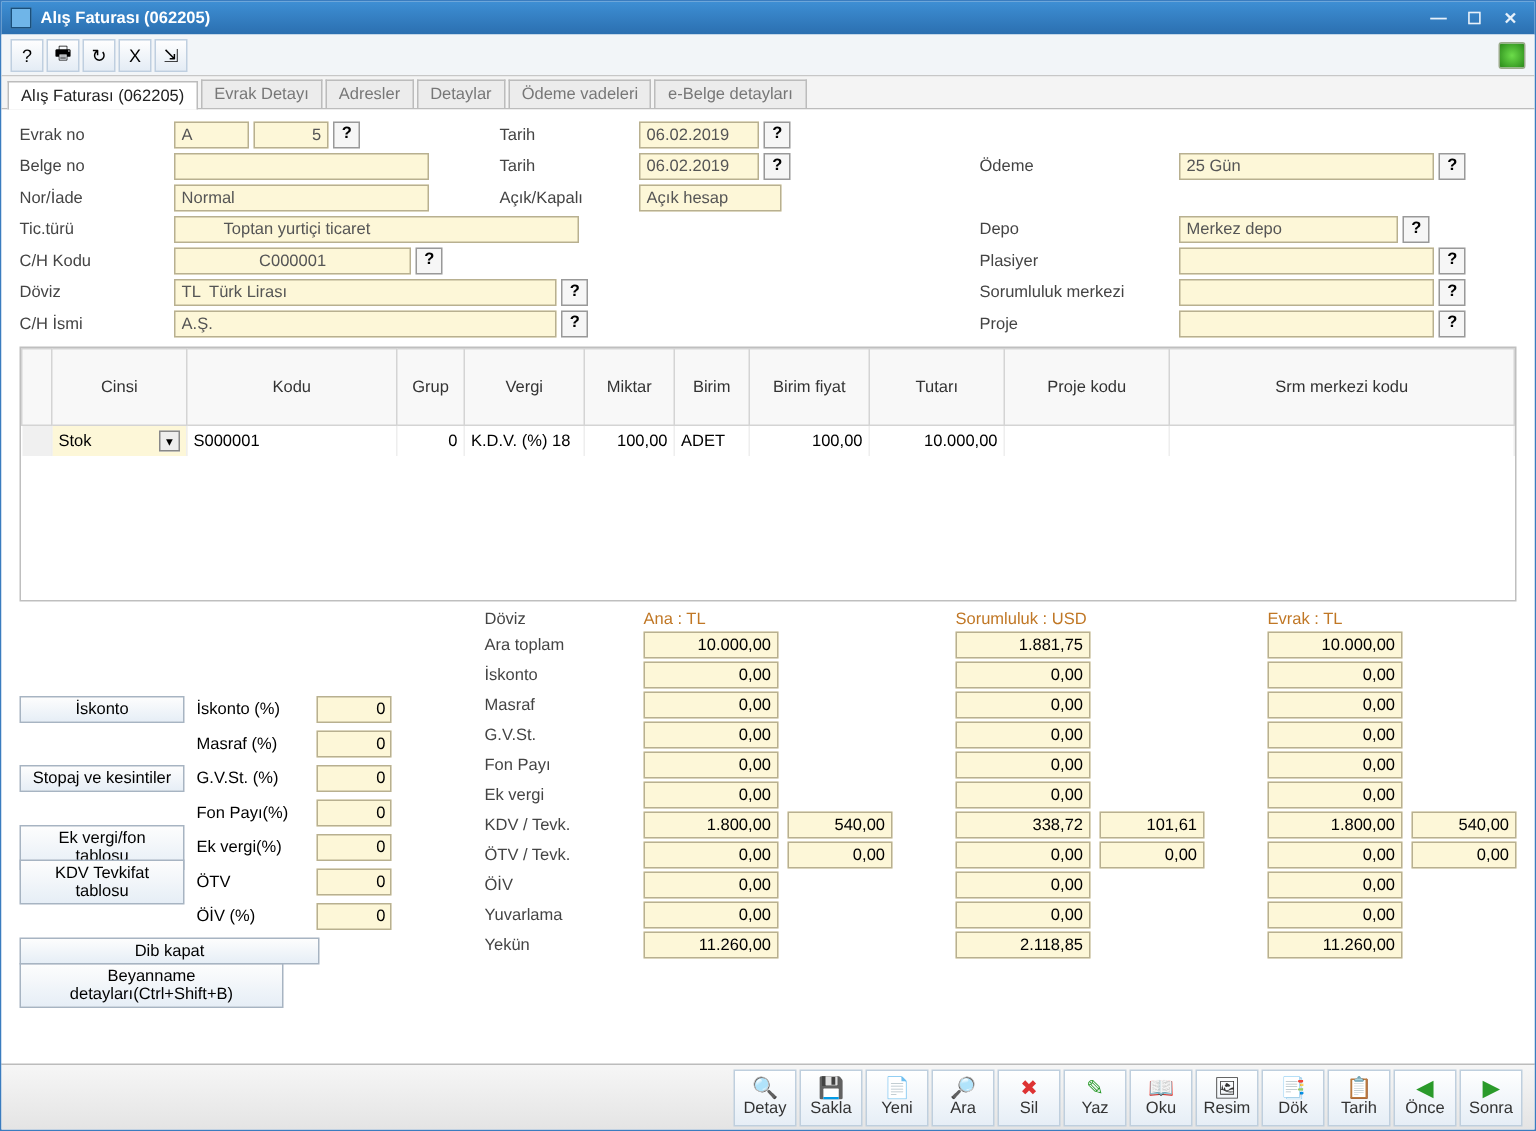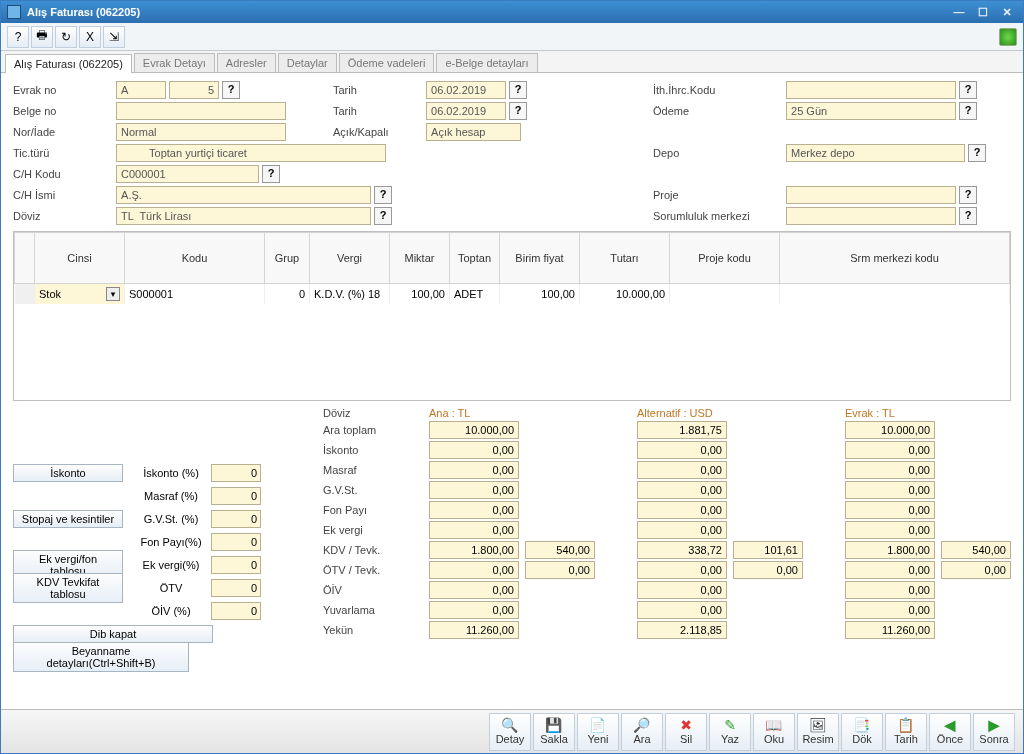--- a/index.html
+++ b/index.html
@@ -32,21 +32,21 @@
   .grid td { border-right: 1px solid #eee; padding: 2px 4px; height: 20px; }
   .grid td.sel { background: #fdf7d8; margin-left: 20px; }
   .dropdown-cell { display: flex; align-items: center; }
   .dropdown-cell .dbtn { width: 14px; height: 14px; border: 1px solid #888; background: #eee; text-align: center; font-size: 9px; line-height: 12px; margin-left: 2px; }
   .totals-area { display: flex; margin-top: 6px; }
   .totals-left { width: 320px; }
   .totals-right { flex: 1; }
   .pctrow { display: flex; align-items: center; margin-bottom: 3px; height: 20px; }
   .btn { border: 1px solid #a7b4c2; background: linear-gradient(#fdfdfd,#e6eef6); padding: 2px 6px; cursor: pointer; text-align: center; }
   .pctrow .btn { width: 110px; margin-right: 8px; }
-  .pctrow .plbl { width: 80px; text-align: center; }
+  .pctrow .plbl { width: 80px; }
   .pctrow input { width: 50px; text-align: right; background:#fdf7d8; border:1px solid #b8b090; padding:2px 3px; height:18px;}
   .sum-table { display: grid; grid-template-columns: 100px 90px 70px 30px 90px 70px 30px 90px 70px; gap: 2px 6px; align-items: center; }
   .sum-table .hcell { color: #c07725; font-weight: normal; }
   .sum-table .vcell { background:#fdf7d8; border:1px solid #b8b090; padding:2px 4px; text-align:right; height:18px; }
   .sum-table .lcell { color:#444; }
   .bottom-toolbar { background: linear-gradient(#f6f6f6,#e4e4e4); border-top: 1px solid #bcbcbc; height: 44px; display: flex; align-items: center; justify-content: flex-end; padding: 0 8px; }
   .btbtn { width: 42px; height: 38px; border: 1px solid #bfcfde; background: linear-gradient(#fff,#e6eef6); margin-left: 2px; display: flex; flex-direction: column; align-items: center; justify-content: center; cursor: pointer; font-size: 10px; color: #333; }
   .btbtn .ic { font-size: 14px; line-height: 14px; margin-bottom: 1px; }
   .btbtn.green .ic { color: #2a9a2a; font-weight: bold; }
 </style>
@@ -88,25 +88,20 @@
         <span class="lbl">Evrak no</span>
         <input class="fld" style="width: 50px;" value="A">
         <input class="fld" style="width: 50px; text-align: right;" value="5">
         <span class="qbtn">?</span>
       </div>
       <div class="col2">
         <span class="lbl2">Tarih</span>
         <input class="fld" style="width: 80px;" value="06.02.2019">
         <span class="qbtn">?</span>
       </div>
-      <div class="col3">
-        <span class="lbl3">İth.İhrc.Kodu</span>
-        <input class="fld" style="width: 170px;" value="">
-        <span class="qbtn">?</span>
-      </div>
     </div>
     <div class="formrow">
       <div class="col1">
         <span class="lbl">Belge no</span>
         <input class="fld" style="width: 170px;" value="">
       </div>
       <div class="col2">
         <span class="lbl2">Tarih</span>
         <input class="fld" style="width: 80px;" value="06.02.2019">
         <span class="qbtn">?</span>
@@ -127,67 +122,72 @@
         <input class="fld" style="width: 95px;" value="Açık hesap">
       </div>
     </div>
     <div class="formrow">
       <div class="col1" style="width:640px">
         <span class="lbl">Tic.türü</span>
         <input class="fld" style="width: 270px; padding-left: 32px;" value="Toptan yurtiçi ticaret">
       </div>
       <div class="col3">
         <span class="lbl3">Depo</span>
-        <input class="fld" style="width: 179px;" value="Merkez depo">
+        <input class="fld" style="width: 146px;" value="Merkez depo">
         <span class="qbtn">?</span>
       </div>
     </div>
     <div class="formrow">
       <div class="col1" style="width:640px">
         <span class="lbl">C/H Kodu</span>
-        <input class="fld" style="width: 143px;" value="C000001">
+        <input class="fld" style="width: 158px; text-align: center;" value="C000001">
+        <span class="qbtn">?</span>
+      </div>
+      <div class="col3">
+        <span class="lbl3">Plasiyer</span>
+        <input class="fld" style="width: 170px;" value="">
+        <span class="qbtn">?</span>
+      </div>
+    </div>
+    <div class="formrow">
+      <div class="col1" style="width:640px">
+        <span class="lbl">Döviz</span>
+        <input class="fld" style="width: 255px;" value="TL  Türk Lirası">
+        <span class="qbtn">?</span>
+      </div>
+      <div class="col3">
+        <span class="lbl3">Sorumluluk merkezi</span>
+        <input class="fld" style="width: 170px;" value="">
         <span class="qbtn">?</span>
       </div>
     </div>
     <div class="formrow">
       <div class="col1" style="width:640px">
         <span class="lbl">C/H İsmi</span>
         <input class="fld" style="width: 255px;" value="A.Ş.">
         <span class="qbtn">?</span>
       </div>
       <div class="col3">
         <span class="lbl3">Proje</span>
-        <input class="fld" style="width: 170px;" value="">
-        <span class="qbtn">?</span>
-      </div>
-    </div>
-    <div class="formrow">
-      <div class="col1" style="width:640px">
-        <span class="lbl">Döviz</span>
-        <input class="fld" style="width: 255px;" value="TL  Türk Lirası">
-        <span class="qbtn">?</span>
-      </div>
-      <div class="col3">
-        <span class="lbl3">Sorumluluk merkezi</span>
         <input class="fld" style="width: 170px;" value="">
         <span class="qbtn">?</span>
       </div>
     </div>
 
     <div class="grid">
       <table>
         <thead>
           <tr>
             <th style="width:20px"></th>
             <th style="width:90px">Cinsi</th>
             <th style="width:140px">Kodu</th>
             <th style="width:45px">Grup</th>
             <th style="width:80px">Vergi</th>
             <th style="width:60px">Miktar</th>
-            <th style="width:50px">Toptan</th>
+            <th style="width:50px">Birim</th>
             <th style="width:80px">Birim fiyat</th>
             <th style="width:90px">Tutarı</th>
             <th style="width:110px">Proje kodu</th>
             <th>Srm merkezi kodu</th>
           </tr>
         </thead>
         <tbody>
           <tr>
             <td style="background:#f0f0f0"></td>
             <td class="sel">
@@ -254,21 +254,21 @@
         <div class="pctrow">
             <div class="btn" style="width:176px">Beyanname detayları(Ctrl+Shift+B)</div>
           </div>
       </div>
 
       <div class="totals-right">
         <div class="sum-table">
           <div class="lcell">Döviz</div>
           <div class="hcell" style="grid-column:2/4">Ana : TL</div>
           <div></div>
-          <div class="hcell" style="grid-column:5/7">Alternatif : USD</div>
+          <div class="hcell" style="grid-column:5/7">Sorumluluk : USD</div>
           <div></div>
           <div class="hcell" style="grid-column:8/10">Evrak : TL</div>
 
           <div class="lcell">Ara toplam</div>
           <div class="vcell">10.000,00</div>
             <div></div>
             <div></div>
           <div class="vcell">1.881,75</div>
             <div></div>
             <div></div>

